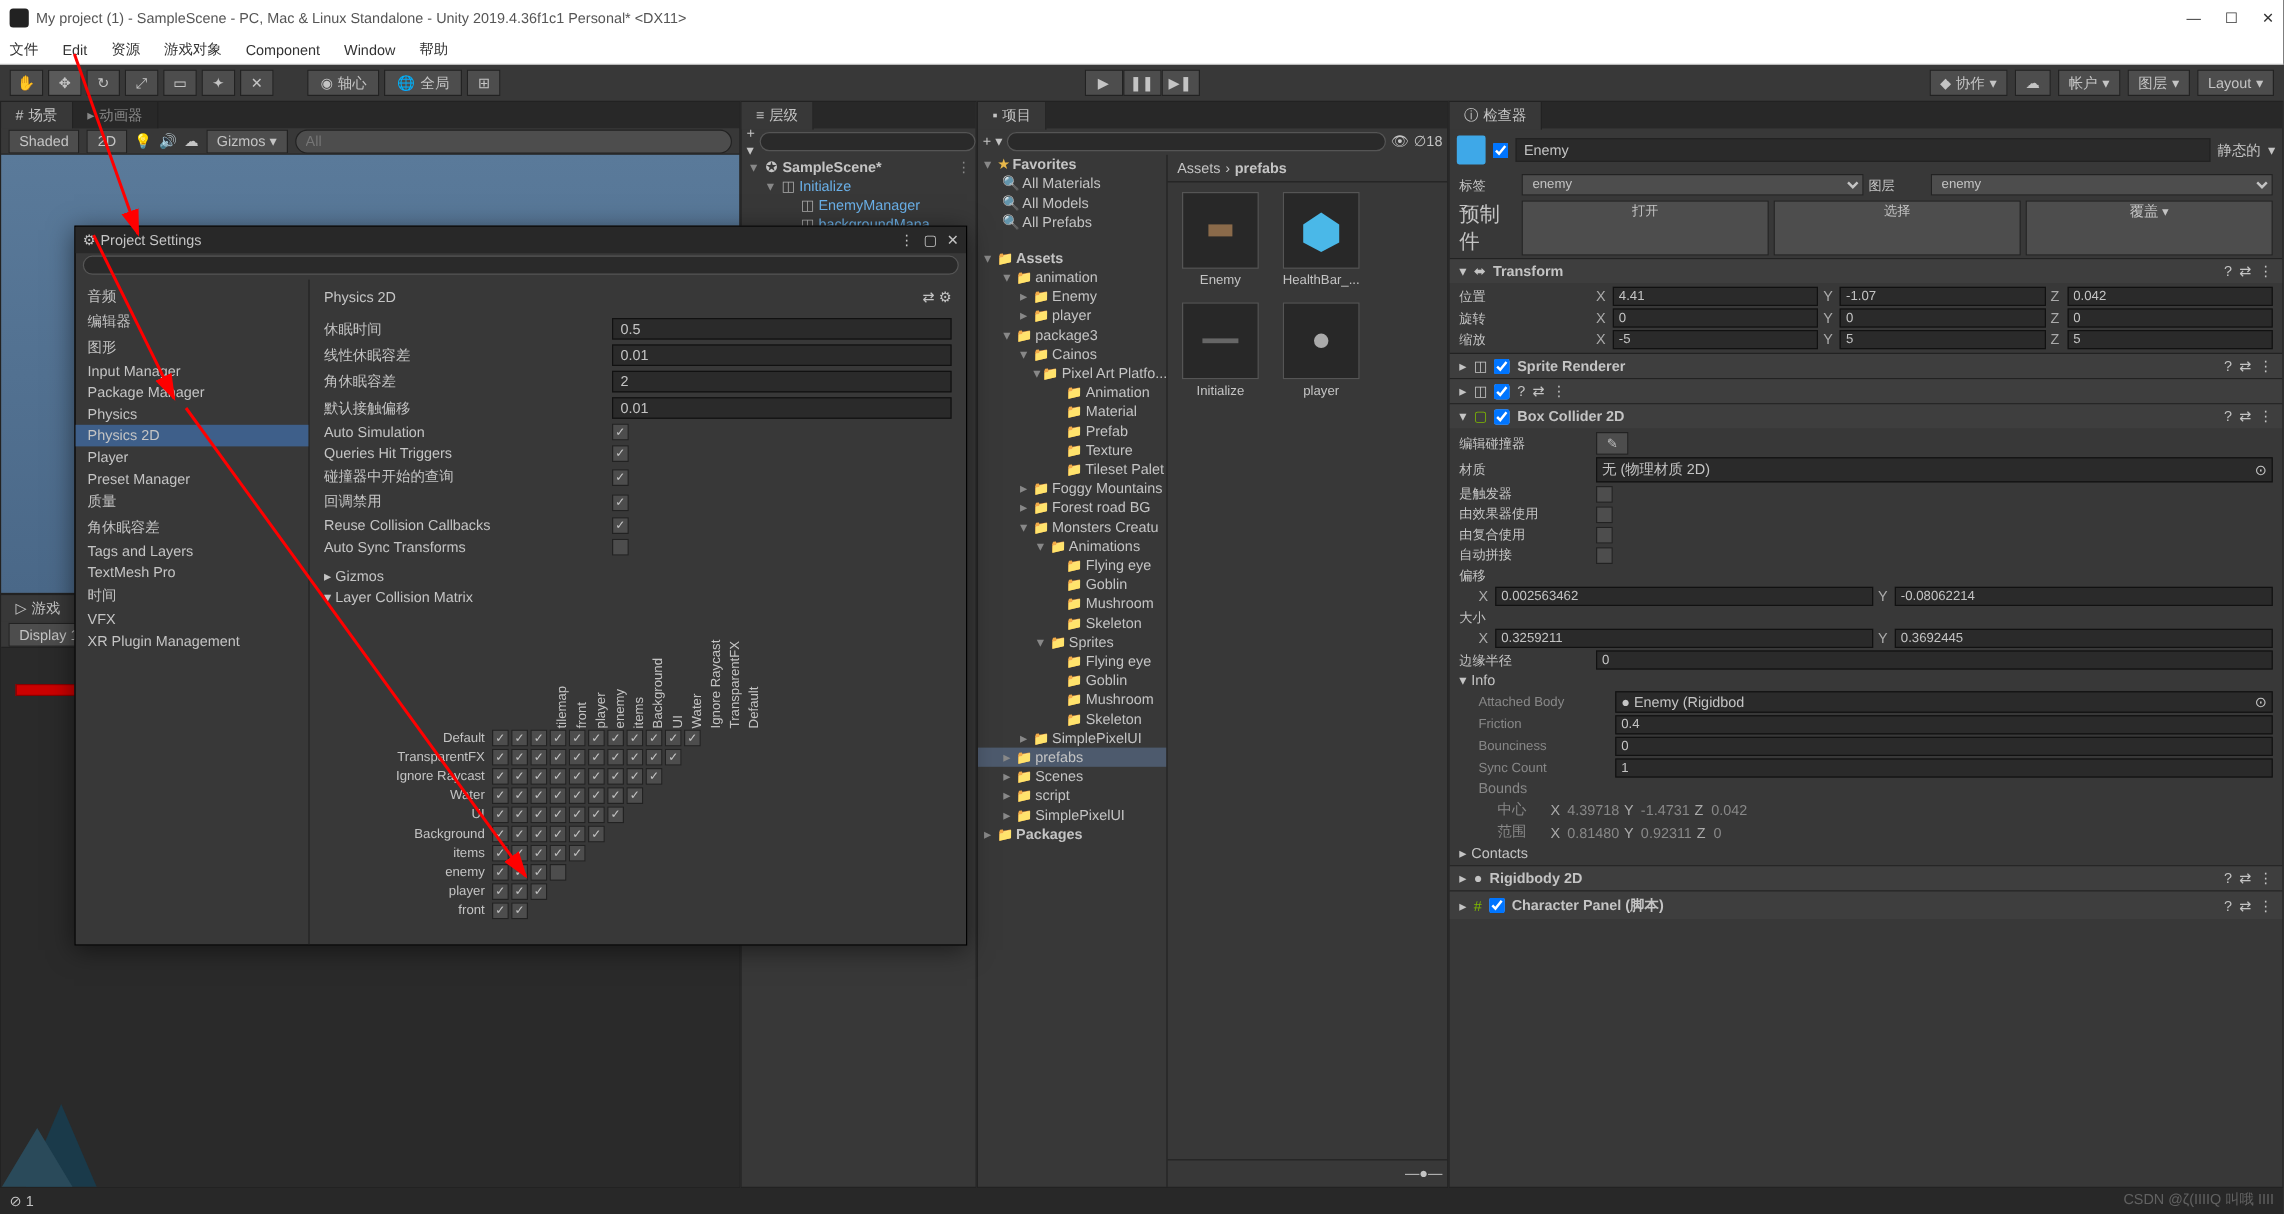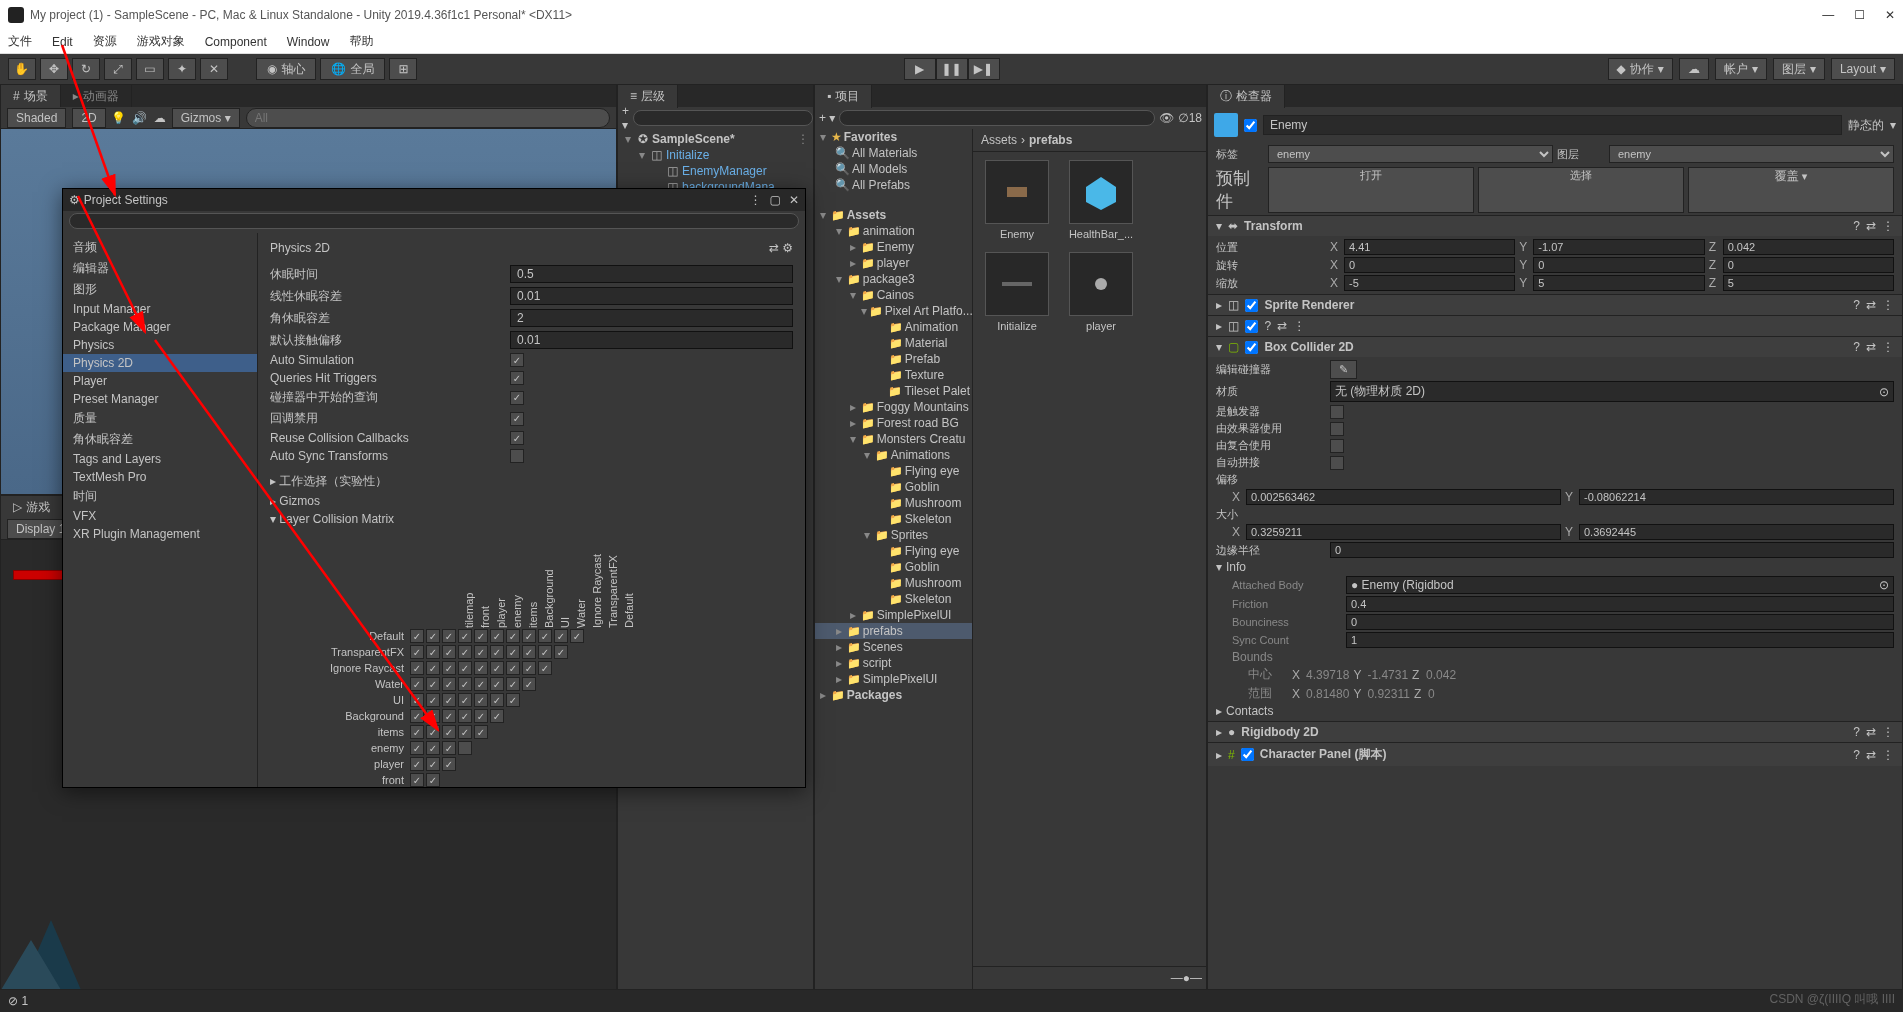--- a/index.html
+++ b/index.html
@@ -611,23 +611,20 @@
             <span class="setting-label">Reuse Collision Callbacks</span>
             <div class="setting-check check-on"></div>
           </div>
           <div class="setting-row">
             <span class="setting-label">Auto Sync Transforms</span>
             <div class="setting-check "></div>
           </div>
         </div>
       <div id="settings-foldouts" style="margin-top:6px">
           <div class="setting-row">
-            <span>▸ 工作选择（实验性）</span>
-          </div>
-          <div class="setting-row">
             <span>▸ Gizmos</span>
           </div>
           <div class="setting-row">
             <span>▾ Layer Collision Matrix</span>
           </div>
         </div>
       <div id="matrix-area">
           <div class="matrix-container">
             <div class="matrix-header">
               <span class="matrix-col-label" style="left:305px">Default</span>

